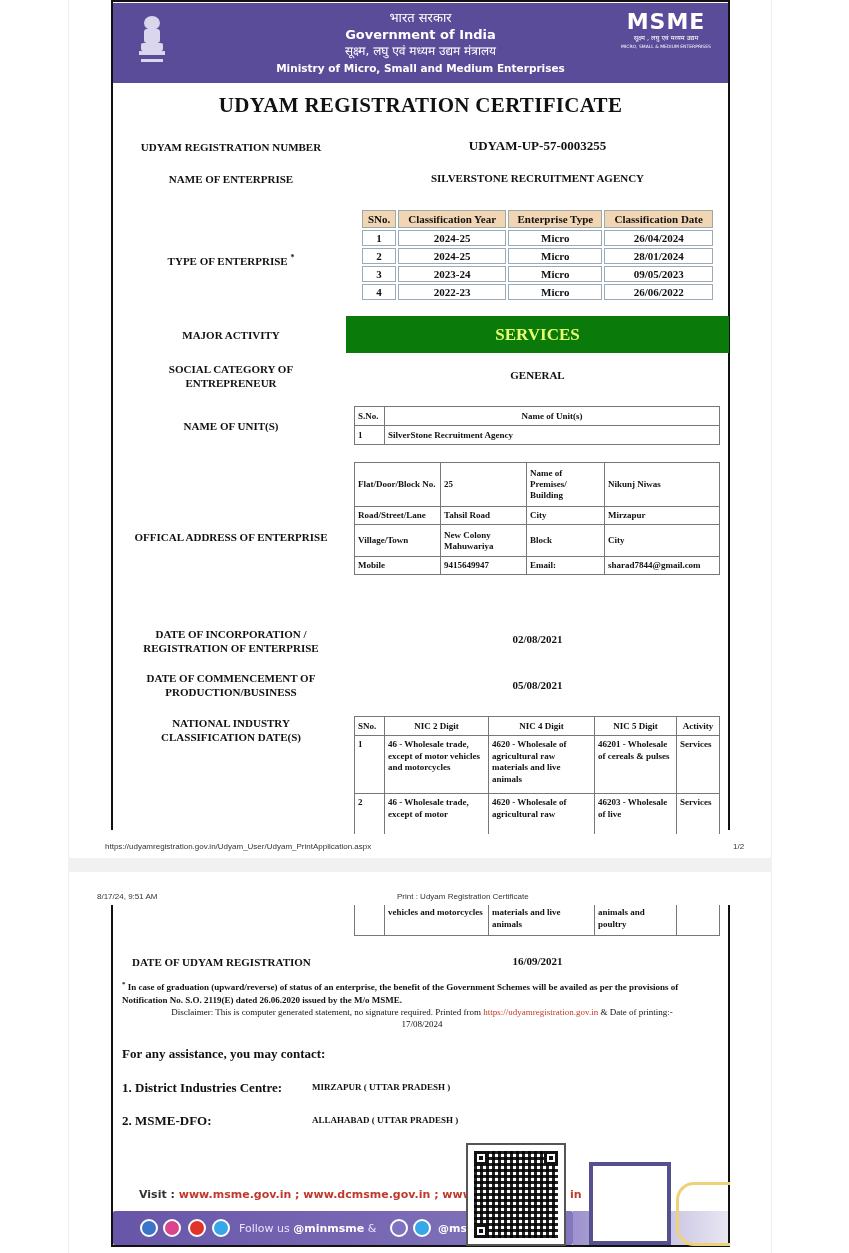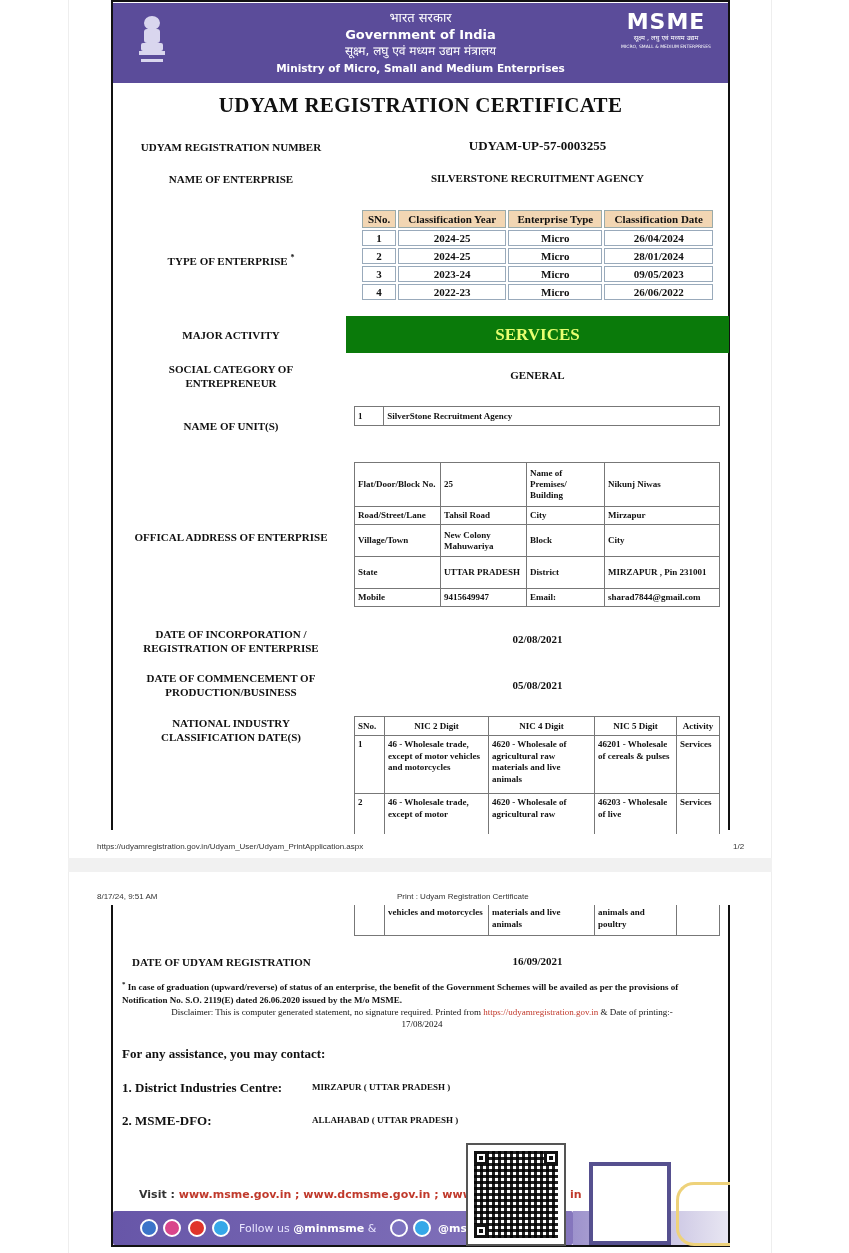--- a/index.html
+++ b/index.html
@@ -171,20 +171,24 @@
 
 <div class="lbl" style="left:122px; top:362px; width:218px;">
   <div>SOCIAL CATEGORY OF</div>
   <div>ENTREPRENEUR</div>
 </div>
 <div class="val" style="left:400px; top:369px; width:275px;">GENERAL</div>
 
 <div class="lbl" style="left:122px; top:419px; width:218px;">NAME OF UNIT(S)</div>
 <table class="unit-table">
   <tbody>
+      <tr>
+    <th style="width:30px; text-align:left;">S.No.</th>
+    <th>Name of Unit(s)</th>
+  </tr>
   <tr>
     <td>1</td>
     <td>SilverStone Recruitment Agency</td>
   </tr>
 </tbody>
   </table>
 
 <div class="lbl" style="left:122px; top:530px; width:218px;">OFFICAL ADDRESS OF ENTERPRISE</div>
 <table class="addr-table">
   <tbody>
@@ -198,26 +202,20 @@
     <td>Road/Street/Lane</td>
     <td>Tahsil Road</td>
     <td>City</td>
     <td>Mirzapur</td>
   </tr>
   <tr style="height:32px;">
     <td>Village/Town</td>
     <td>New Colony Mahuwariya</td>
     <td>Block</td>
     <td>City</td>
-  </tr>
-  <tr style="height:32px;">
-    <td>State</td>
-    <td>UTTAR PRADESH</td>
-    <td>District</td>
-    <td>MIRZAPUR , Pin 231001</td>
   </tr>
   <tr style="height:18px;">
     <td>Mobile</td>
     <td>9415649947</td>
     <td>Email:</td>
     <td>sharad7844@gmail.com</td>
   </tr>
 </tbody>
   </table>
 
@@ -256,21 +254,21 @@
   <tr style="height:40px;">
     <td style="border-bottom:none;">2</td>
     <td style="border-bottom:none;">46 - Wholesale trade, except of motor</td>
     <td style="border-bottom:none;">4620 - Wholesale of agricultural raw</td>
     <td style="border-bottom:none;">46203 - Wholesale of live</td>
     <td style="border-bottom:none;">Services</td>
   </tr>
 </tbody>
   </table>
 
-<div class="browser-foot" style="left:97px; top:842px;">https://udyamregistration.gov.in/Udyam_User/Udyam_PrintApplication.aspx</div>
+<div class="browser-foot" style="left:105px; top:842px;">https://udyamregistration.gov.in/Udyam_User/Udyam_PrintApplication.aspx</div>
 <div class="browser-foot" style="left:733px; top:842px;">1/2</div>
 <div class="browser-foot" style="left:97px; top:892px;">8/17/24, 9:51 AM</div>
 <div class="browser-foot" style="left:397px; top:892px;">Print : Udyam Registration Certificate</div>
 
 <table class="nic-cont">
   <tbody>
       <tr>
     <td style="width:30px;"></td>
     <td style="width:104px;">vehicles and motorcycles</td>
     <td style="width:106px;">materials and live animals</td>

